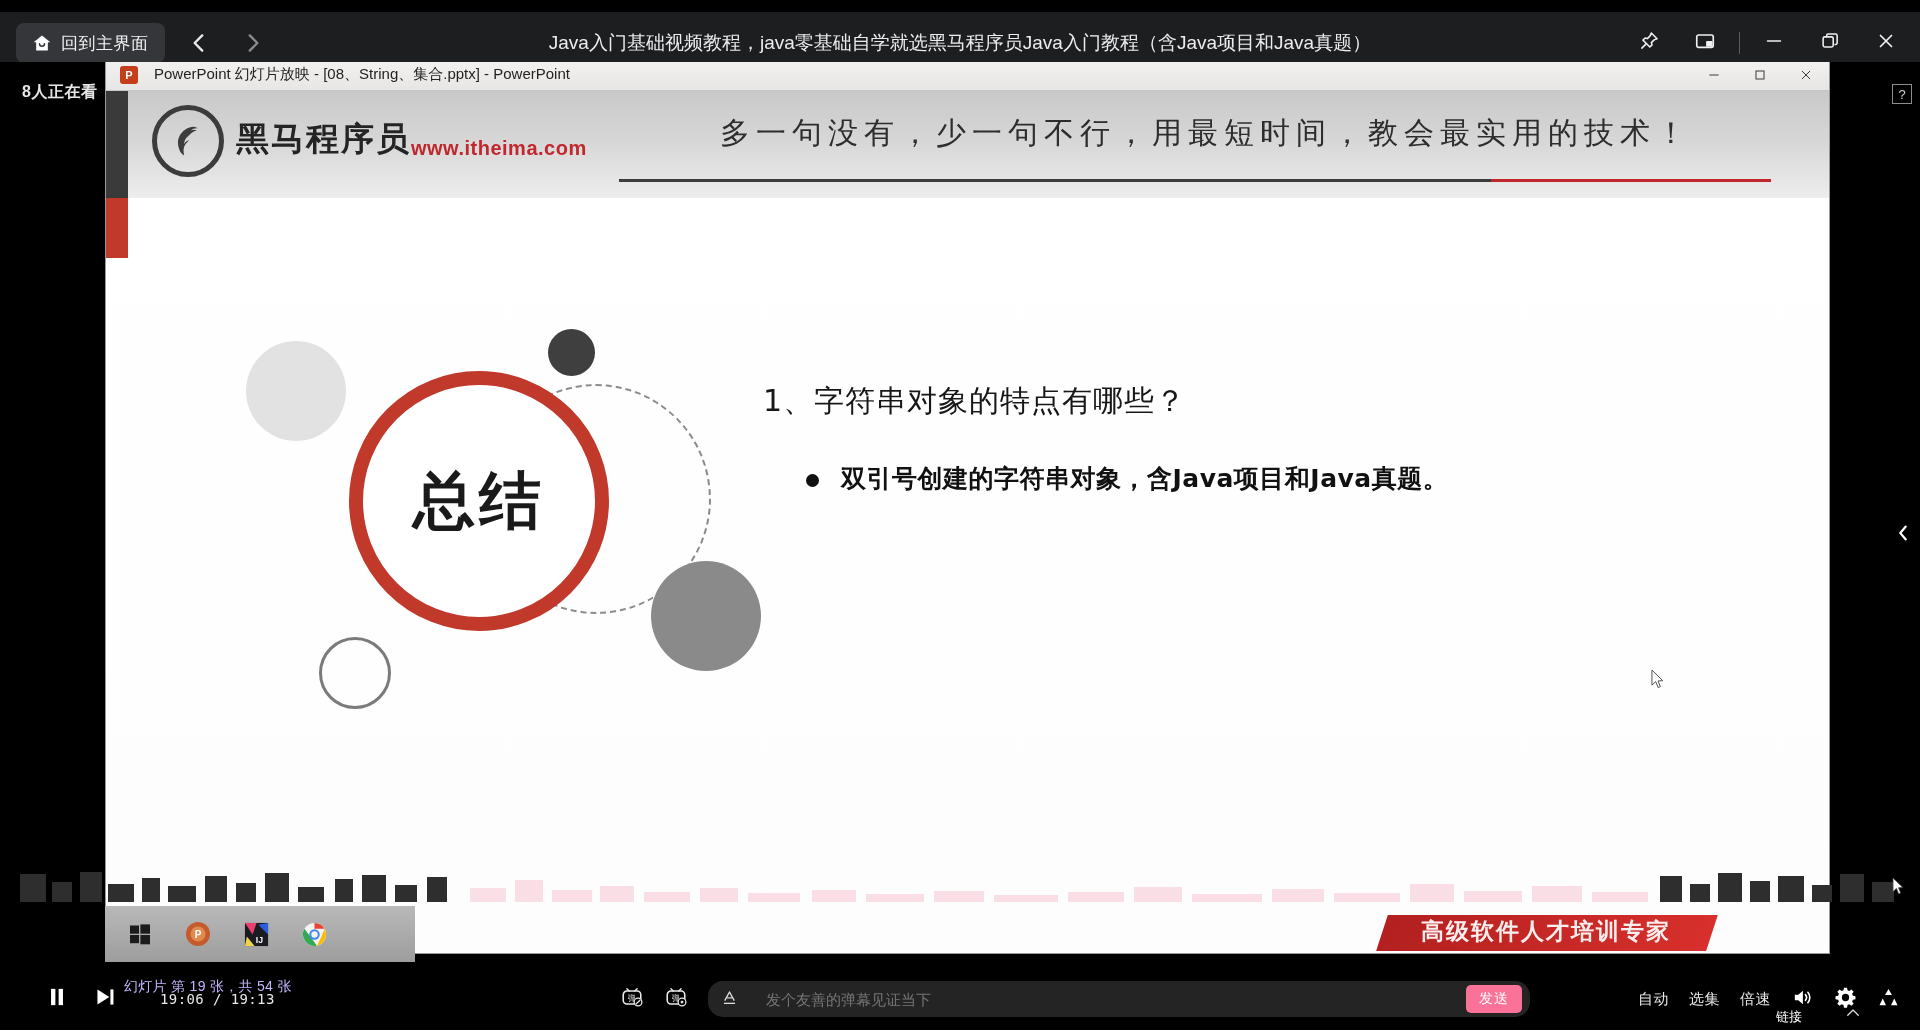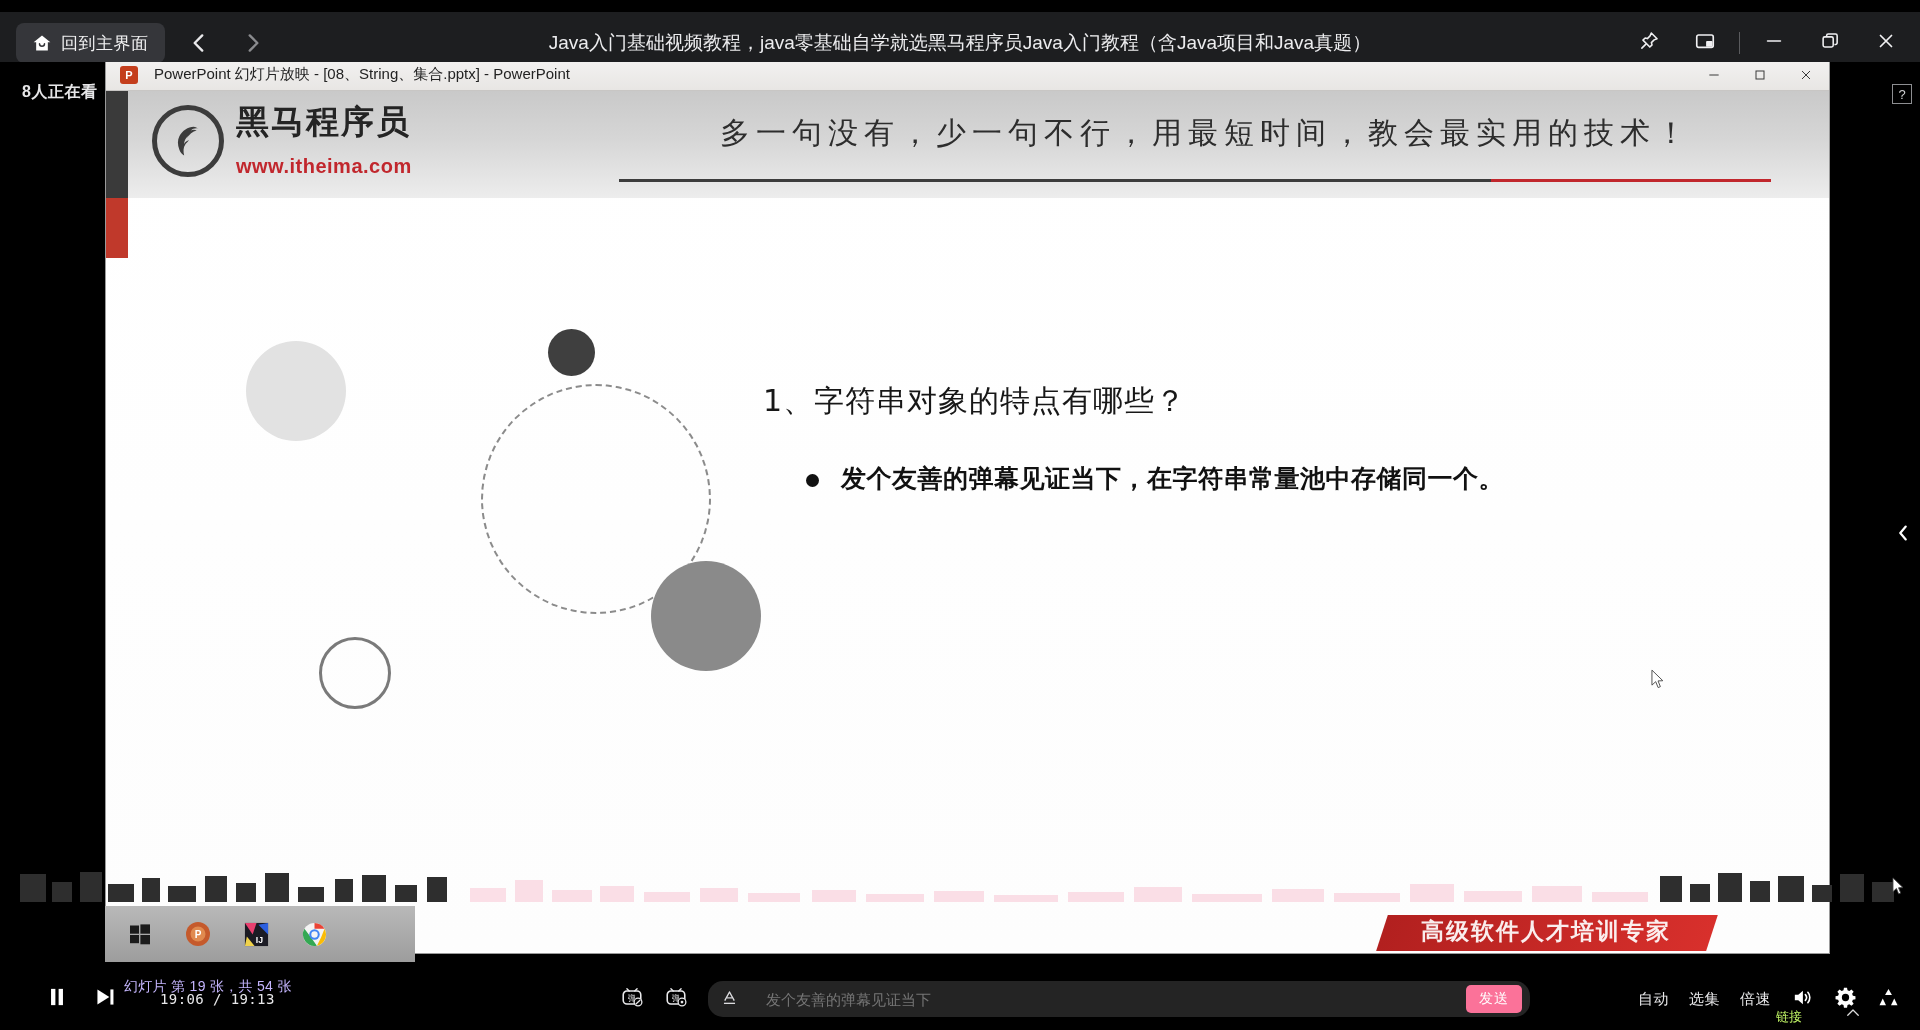--- a/index.html
+++ b/index.html
@@ -87,21 +87,21 @@
   }
   .hm-logo{
     position:absolute; left:46px; top:14px; display:flex; align-items:center; gap:12px;
   }
   .hm-circle{
     width:72px; height:72px; border-radius:50%; border:5px solid #3c3c3c;
     display:flex; align-items:center; justify-content:center; position:relative;
     background:transparent;
   }
   .hm-horse{ width:46px; height:46px; }
-  .hm-words{ display:flex; flex-direction:column; }
+  .hm-words{ display:flex; }
   .hm-cn{ font-size:33px; font-weight:bold; color:#242424; letter-spacing:2px; line-height:1.05;
           font-family:"DejaVu Sans","Liberation Sans",sans-serif; }
   .hm-url{ font-size:20px; font-weight:bold; color:#c1272d; letter-spacing:.5px; margin-top:15px; }
   .slogan{
     position:absolute; left:520px; top:22px; width:1160px; text-align:center;
     font-family:"DejaVu Serif","Liberation Serif",serif;
     font-size:30px; color:#2d2d2d; letter-spacing:6px; white-space:nowrap;
   }
   .slogan-rule{
     position:absolute; left:513px; top:88px; width:1152px; height:3px; background:#3d3d3d;
@@ -211,21 +211,21 @@
   }
   .cb-right{
     position:absolute; right:20px; display:flex; align-items:center; gap:20px;
   }
   .cb-text{ color:#e8e8ea; font-size:15px; cursor:pointer; letter-spacing:.5px; }
   .slidecount{
     position:absolute; left:124px; bottom:34px; color:#c4b5fd; font-size:14px; z-index:9;
     letter-spacing:.3px;
   }
   .link-label{
-    position:absolute; right:118px; bottom:4px; color:#bef264; font-size:13px; z-index:9;
+    position:absolute; right:118px; bottom:4px; color:#ffffff; font-size:13px; z-index:9;
   }
   .caret-up{ position:absolute; right:58px; bottom:4px; z-index:9; }
 </style>
 </head>
 <body>
 
 <div id="app">
 
   <div class="topbar">
 
@@ -358,27 +358,30 @@
 
         <div class="slogan">多一句没有，少一句不行，用最短时间，教会最实用的技术！</div>
         <div class="slogan-rule"></div>
         <div class="slogan-rule-red"></div>
 
         <div class="dec dec-gray-lt"></div>
         <div class="dec dec-dark-sm"></div>
         <div class="dec dec-dashed"></div>
         <div class="dec dec-gray-big"></div>
         <div class="dec dec-ring-small"></div>
+        <div class="dec dec-main-ring">
+          <span>总结</span>
+        </div>
 
         <div class="q-title">1、字符串对象的特点有哪些？</div>
 
         <div class="bullets">
           <div class="bullet">
             <span class="dot"></span>
-            <span class="txt">发个友善的弹幕见证当下，在字符串常量池中存储同一个。</span>
+            <span class="txt">双引号创建的字符串对象，含Java项目和Java真题。</span>
           </div>
         </div>
 
         <div class="cursor-arrow">
           <svg viewBox="0 0 16 22" width="15" height="21">
             <path d="M1 1 L1 17 L5 13.3 L7.6 19.6 L10 18.6 L7.5 12.5 L12.6 12.3 Z" fill="#ffffff" stroke="#4a4a4a" stroke-width="1"></path>
           </svg>
         </div>
 
         <div class="slide-footer">

